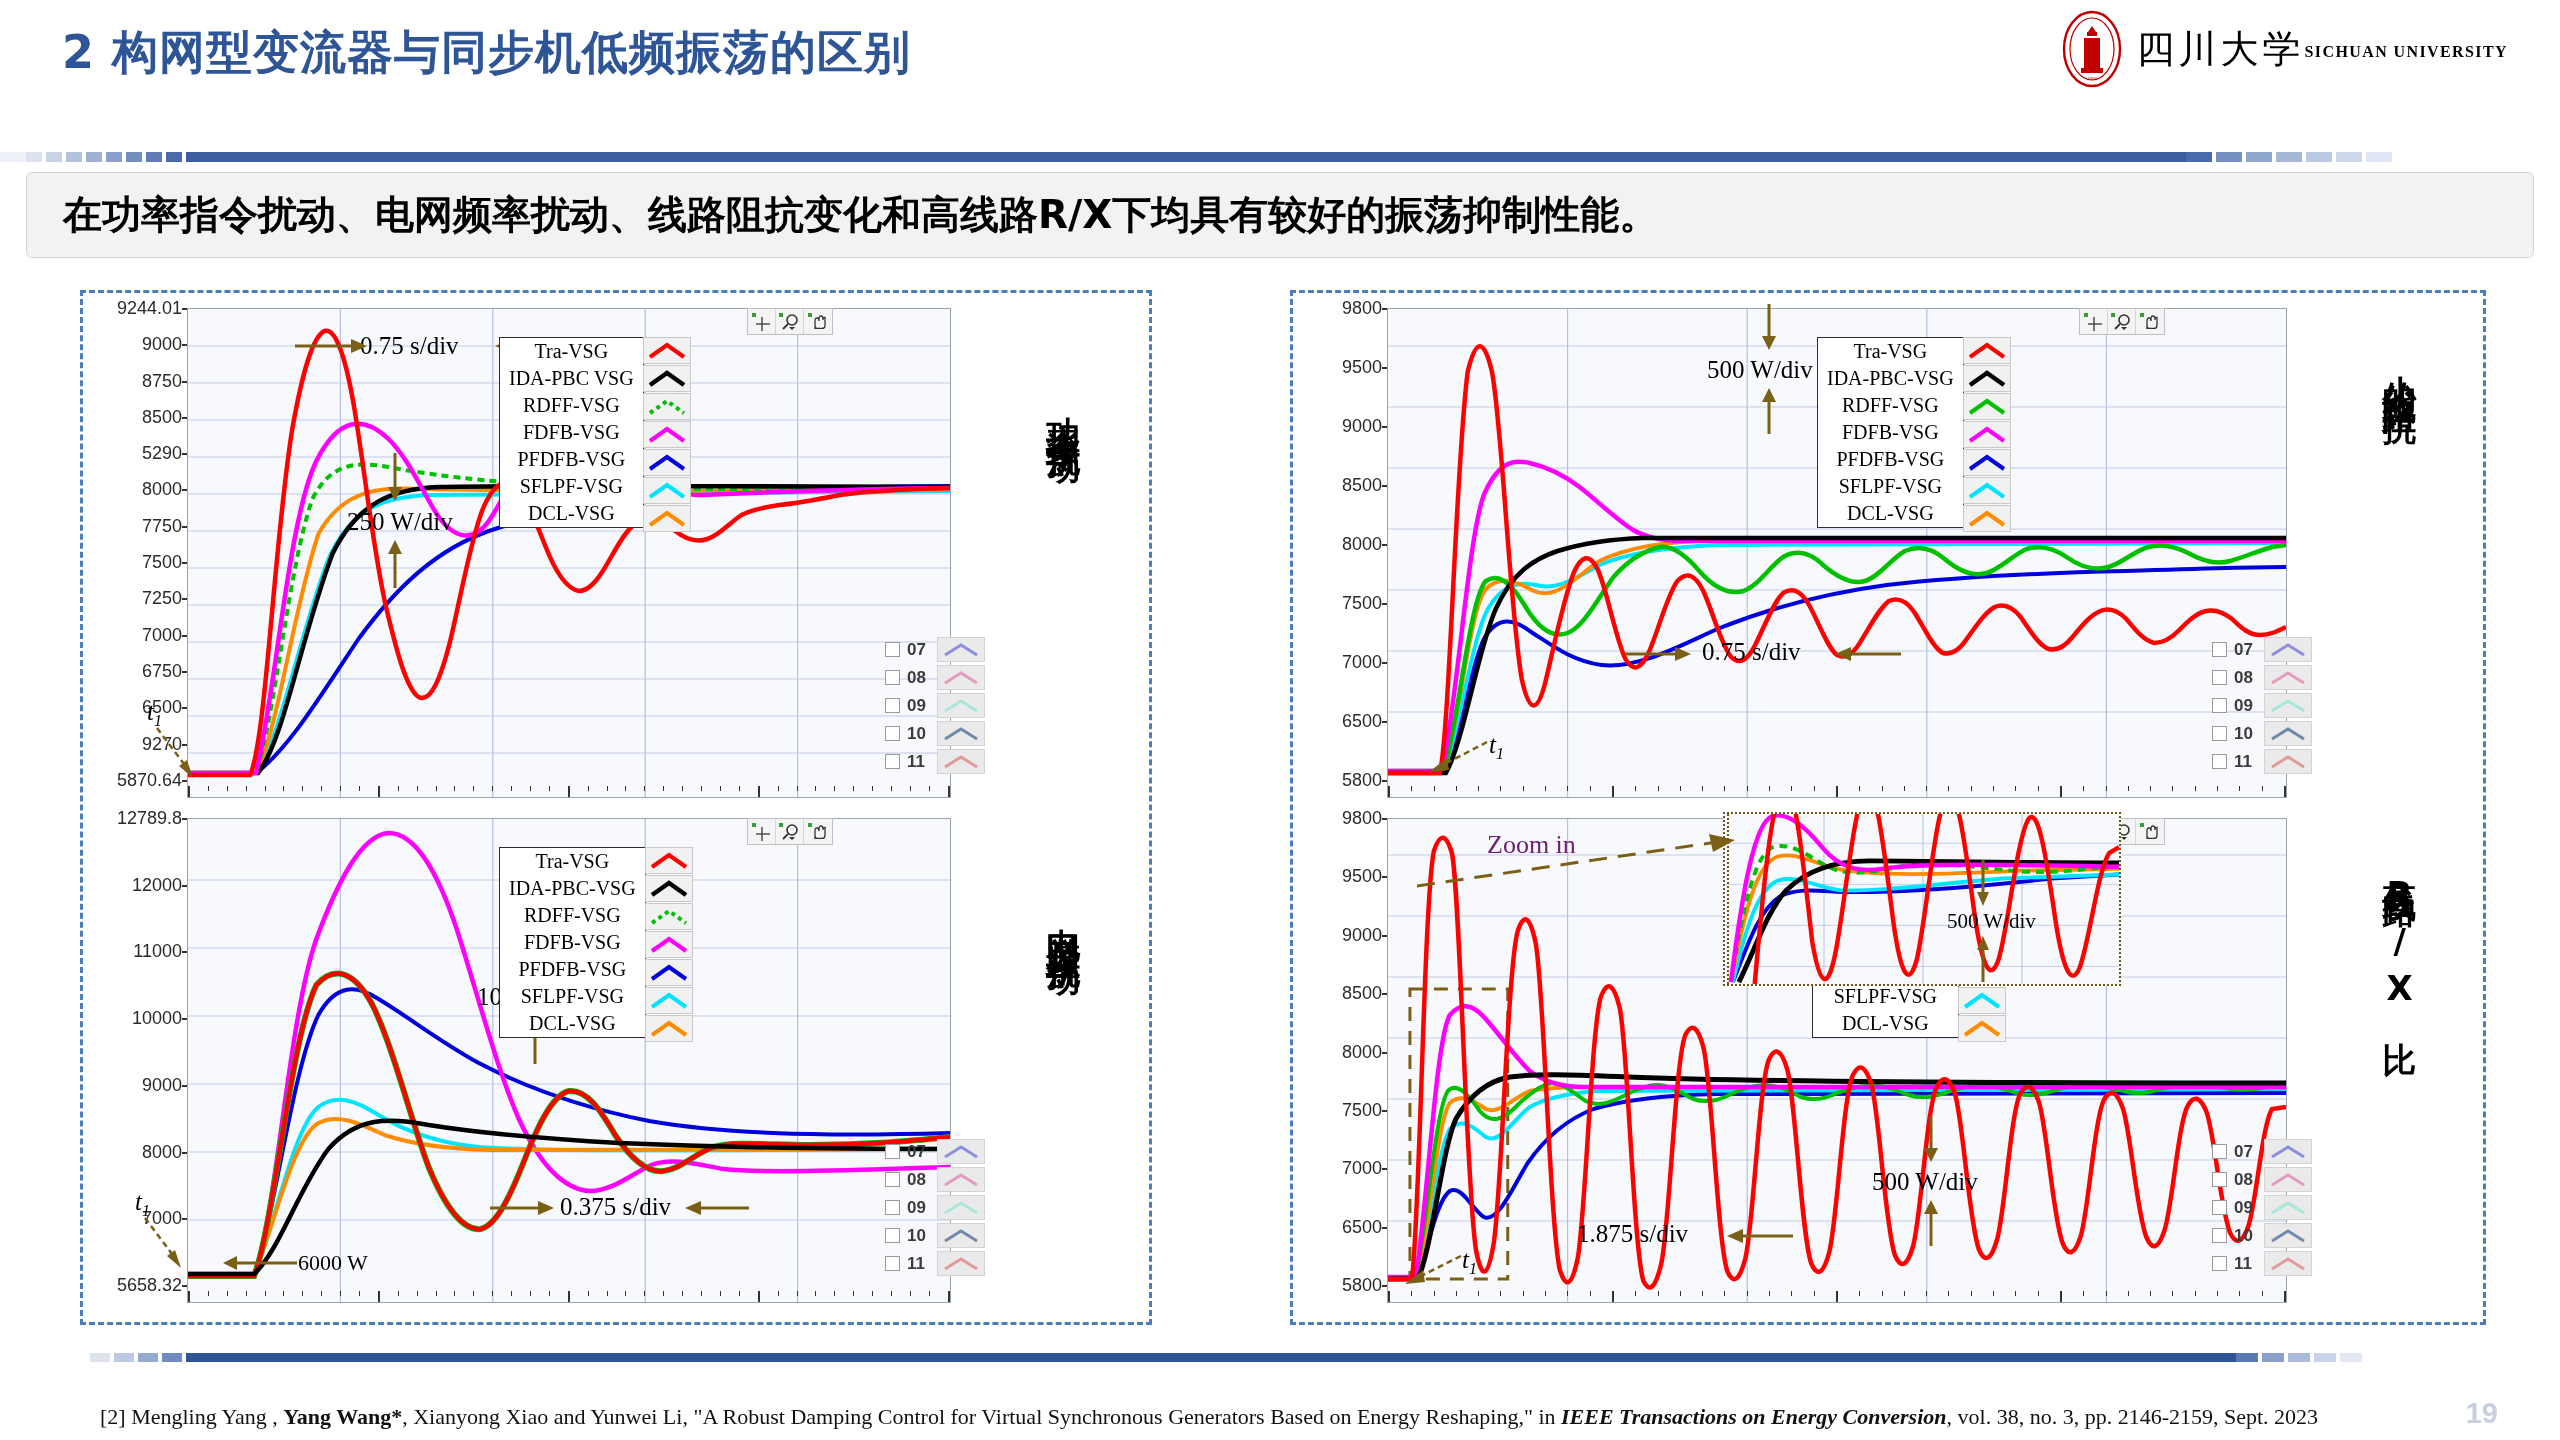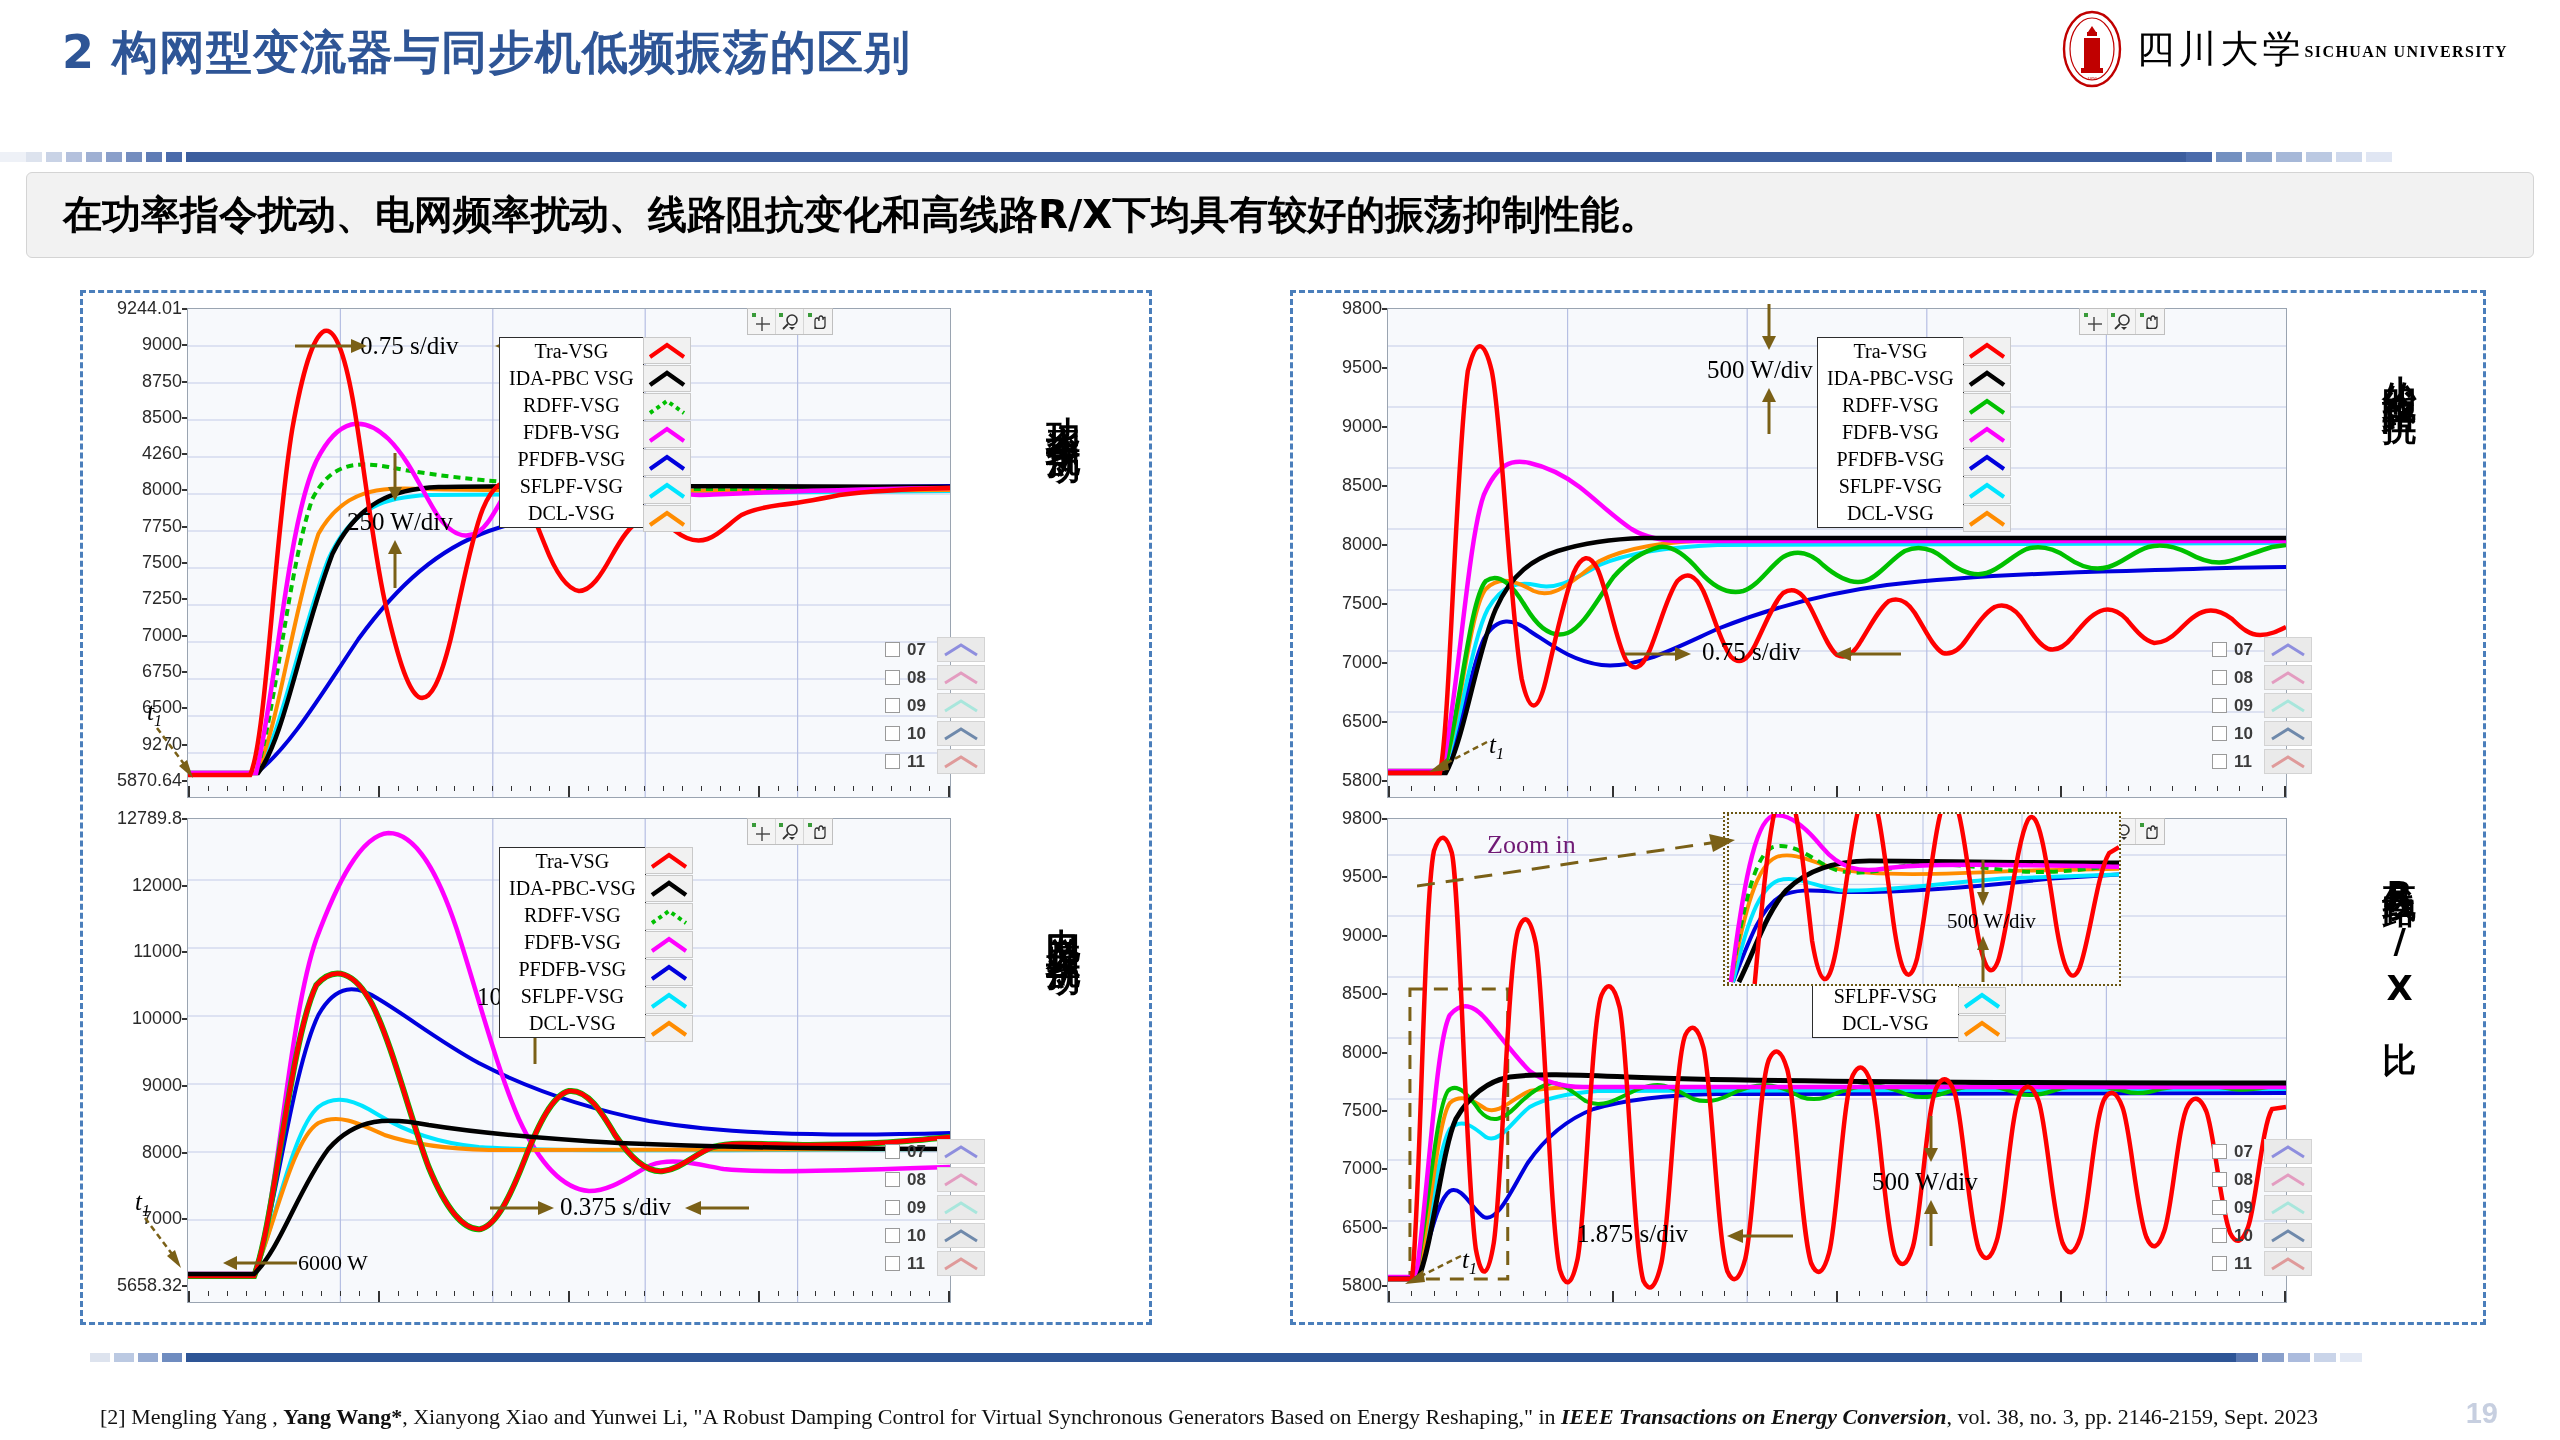--- a/index.html
+++ b/index.html
@@ -211,21 +211,21 @@
 
 <div class="panel" id="panel-left">
 
   <div class="scope" id="chart-top-left" style="left:12px; top:15px; width:856px; height:490px;">
 
     <div class="ylabels" style="width:92px;">
       <span>9244.01</span>
       <span>9000</span>
       <span>8750</span>
       <span>8500</span>
-      <span>4260</span>
+      <span>5290</span>
       <span>8000</span>
       <span>7750</span>
       <span>7500</span>
       <span>7250</span>
       <span>7000</span>
       <span>6750</span>
       <span>6500</span>
       <span>9270</span>
       <span>5870.64</span>
     </div>

